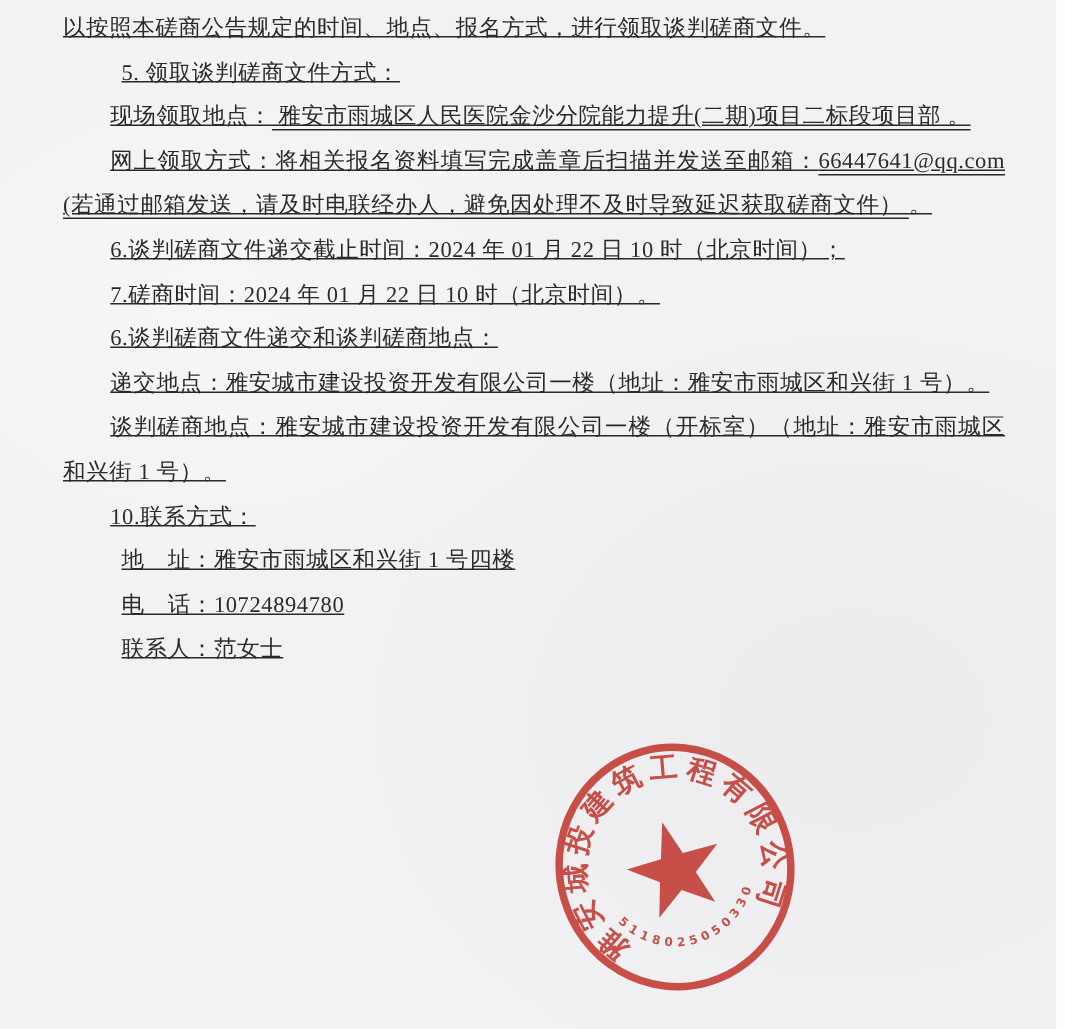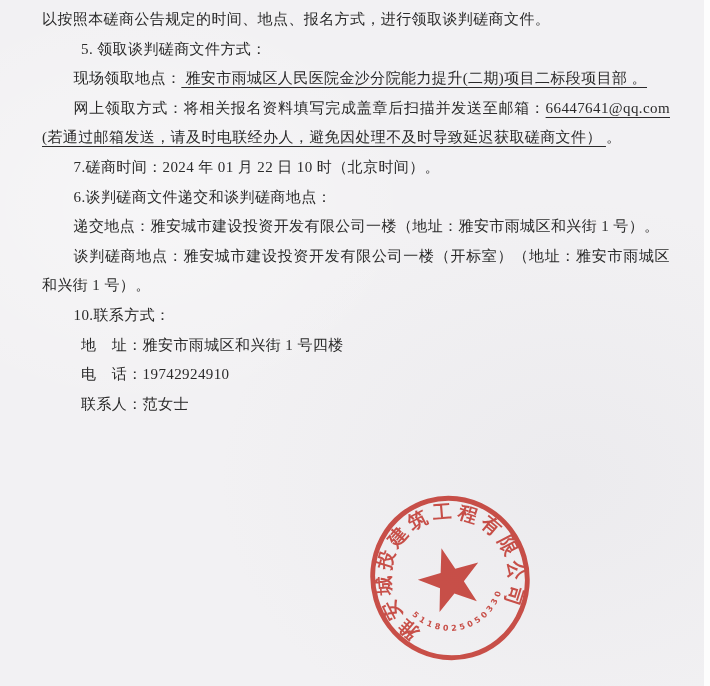--- a/index.html
+++ b/index.html
@@ -19,20 +19,21 @@
       radial-gradient(ellipse 500px 400px at 80% 70%, rgba(190,190,200,0.12), rgba(190,190,200,0) 70%),
       var(--paper);
     font-family: "Liberation Serif", "DejaVu Serif", serif;
     color: var(--ink);
   }
   .page {
     position: relative;
     width: 710px;
     height: 686px;
     padding: 5px 40px 0 42px;
+    text-decoration: underline;
   }
   p.ln {
     margin: 0;
     font-size: 15px;
     line-height: 29.6px;
     letter-spacing: 0.4px;
     text-align: justify;
     word-break: break-all;
   }
   .indent2 { text-indent: 2.1em; }
@@ -84,37 +85,38 @@
 <div class="page">
 
   <p class="ln">以按照本磋商公告规定的时间、地点、报名方式，进行领取谈判磋商文件。</p>
 
   <p class="ln indent25">5. 领取谈判磋商文件方式：</p>
 
   <p class="ln indent2"><span>现场领取地点：</span><span class="ul"> 雅安市雨城区人民医院金沙分院能力提升(二期)项目二标段项目部 。</span></p>
 
   <p class="ln indent2"><span>网上领取方式：将相关报名资料填写完成盖章后扫描并发送至邮箱：</span><span class="ul">66447641@qq.com(若通过邮箱发送，请及时电联经办人，避免因处理不及时导致延迟获取磋商文件）  </span><span>。</span></p>
 
+  <p class="ln indent2">6.谈判磋商文件递交截止时间：2024 年 01 月 22 日 10 时（北京时间）；</p>
 
   <p class="ln indent2">7.磋商时间：2024 年 01 月 22 日 10 时（北京时间）。</p>
 
   <p class="ln indent2">6.谈判磋商文件递交和谈判磋商地点：</p>
 
   <p class="ln indent2">递交地点：雅安城市建设投资开发有限公司一楼（地址：雅安市雨城区和兴街 1 号）。</p>
 
   <p class="ln indent2">谈判磋商地点：雅安城市建设投资开发有限公司一楼（开标室）（地址：雅安市雨城区和兴街 1 号）。</p>
 
 
 
   <p class="ln indent2 mt">10.联系方式：</p>
 
 
   <p class="ln contact"><span>地　址：</span><span>雅安市雨城区和兴街 1 号四楼</span></p>
 
-  <p class="ln contact"><span>电　话：</span><span>19742924910</span></p>
+  <p class="ln contact"><span>电　话：</span><span>10724894780</span></p>
 
   <p class="ln contact"><span>联系人：</span><span>范女士</span></p>
 
   <div class="seal-wrap">
     <svg viewBox="0 0 172 172" xmlns="http://www.w3.org/2000/svg">
       <g transform="rotate(-16 86 86)">
         <defs>
           <path id="seal-arc-top" d="M 43.6 128.4 A 60 60 0 1 1 128.4 128.4" fill="none"></path>
           <path id="seal-arc-bottom" d="M 36.4 104.5 A 53 53 0 0 0 135.6 104.5" fill="none"></path>
         </defs>

